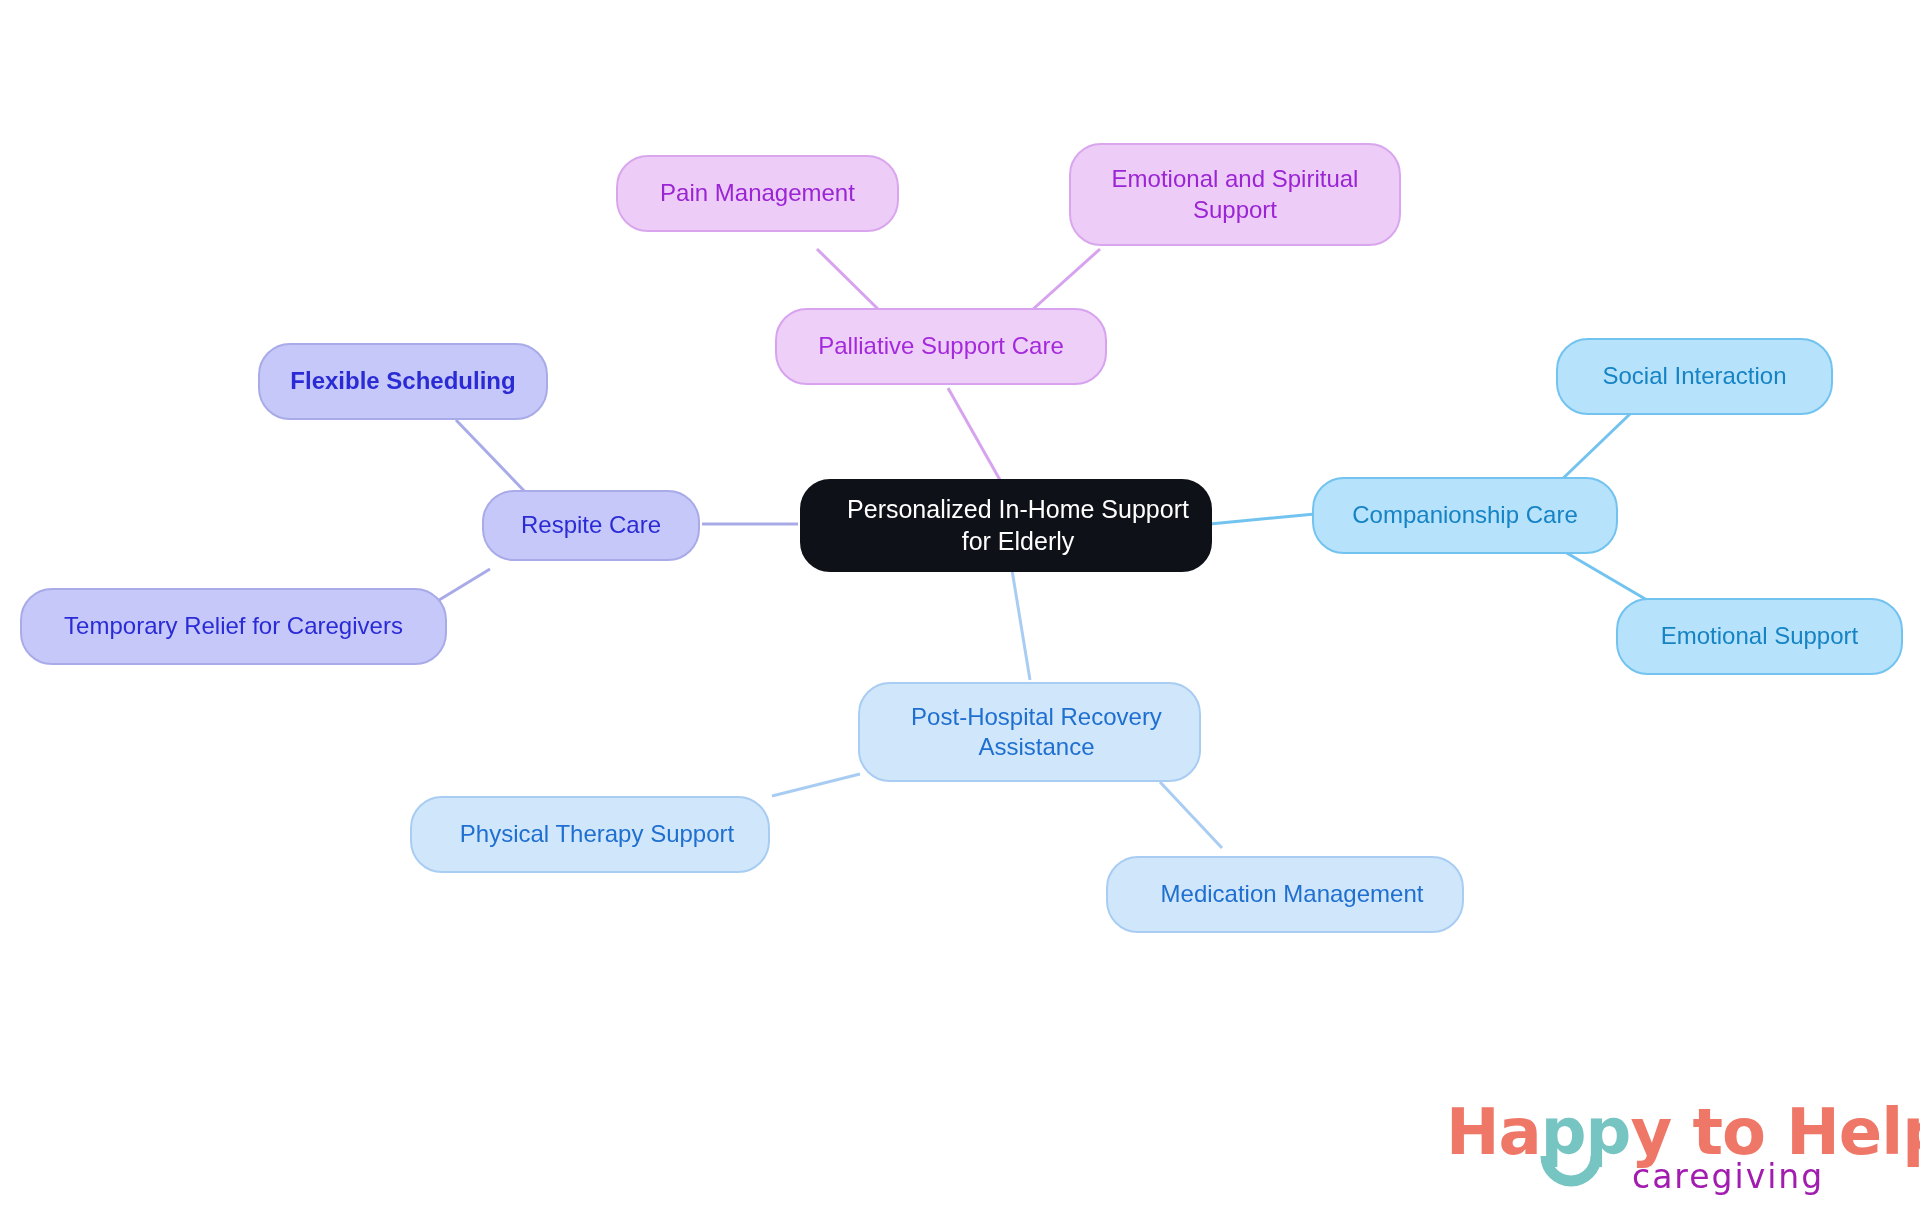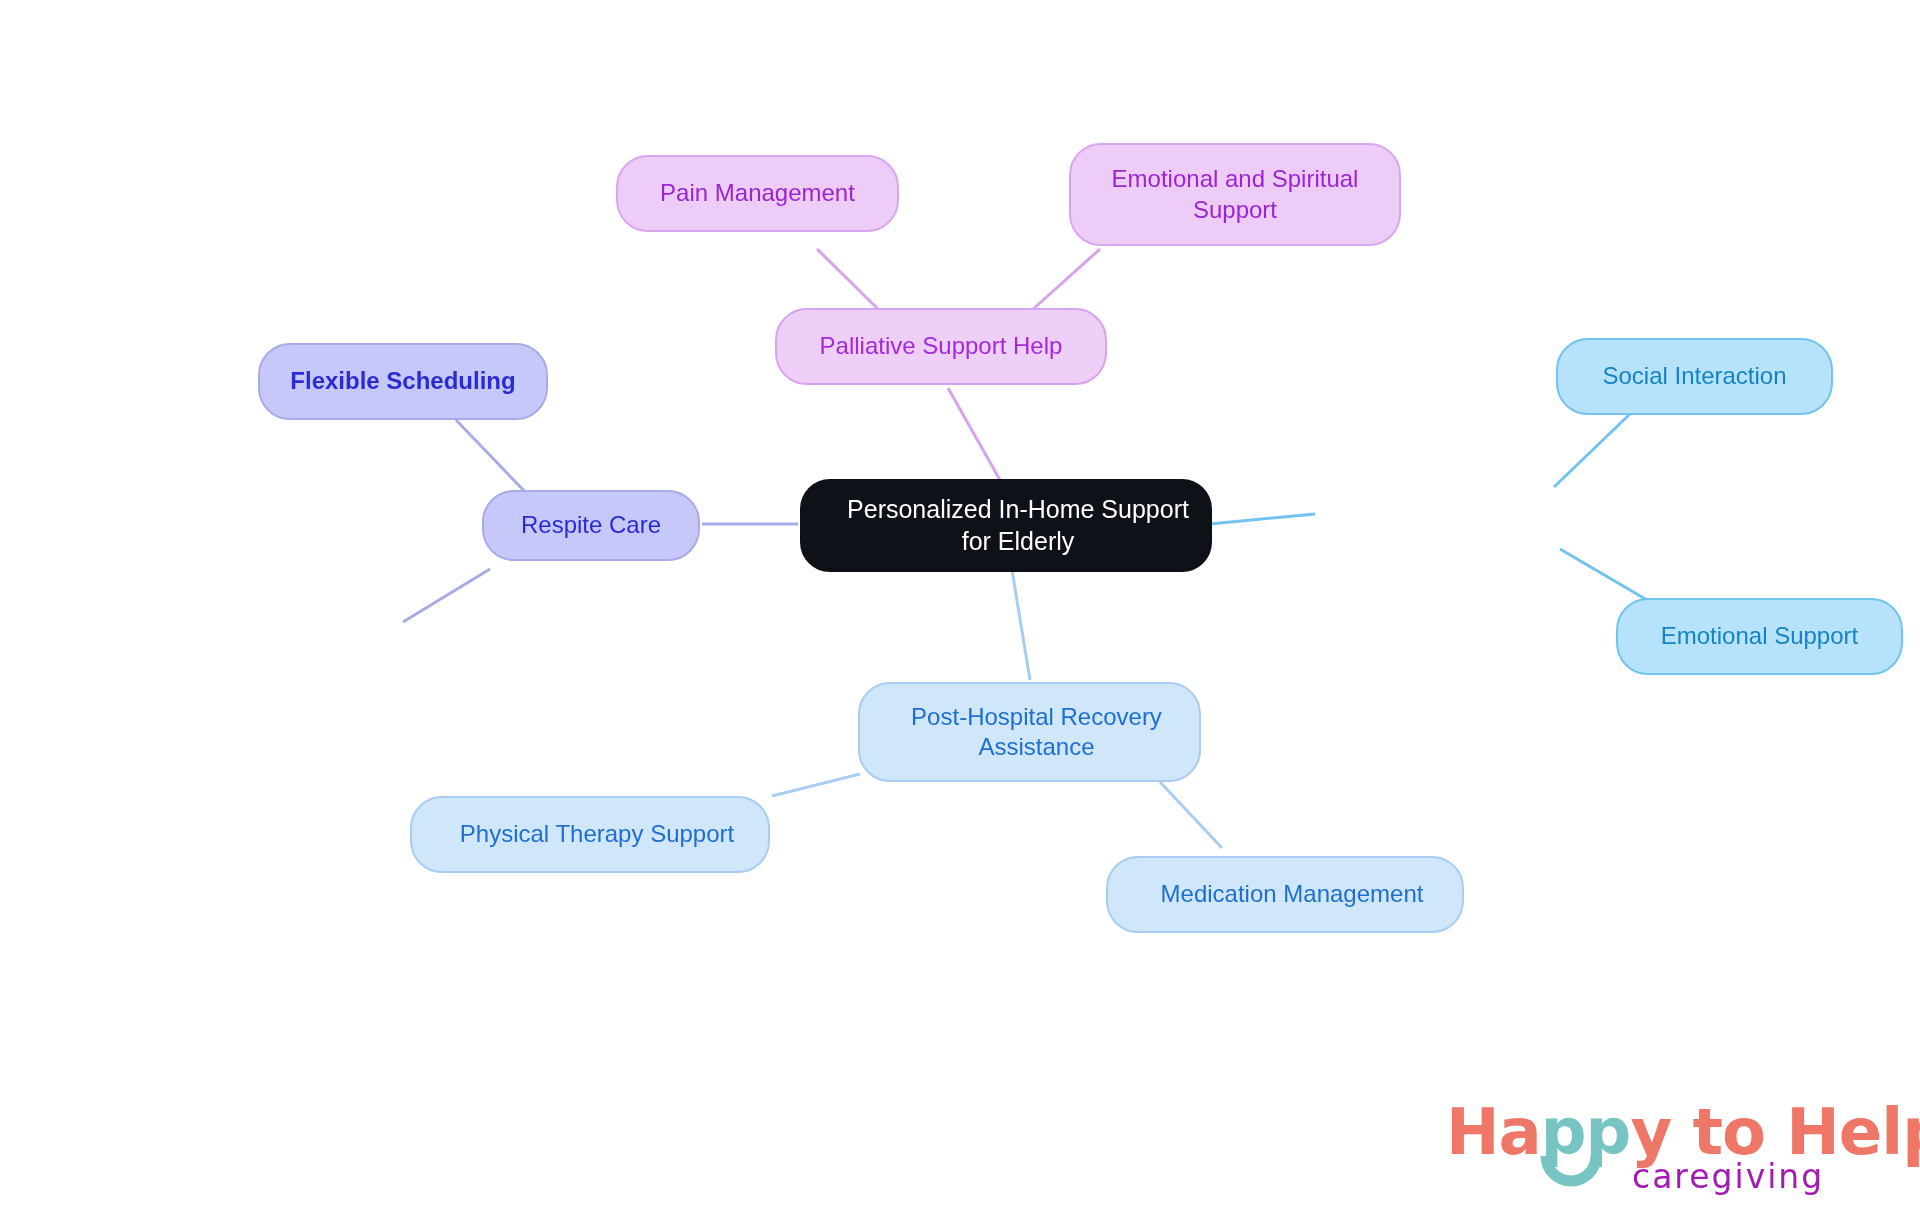--- a/index.html
+++ b/index.html
@@ -139,32 +139,34 @@
     <path d="M 1012 570 L 1030 680" stroke="#a9cdf2" stroke-width="3" fill="none"></path>
 
     <path d="M 860 774 L 772 796" stroke="#a9cdf2" stroke-width="3" fill="none"></path>
 
     <path d="M 1160 782 L 1222 848" stroke="#a9cdf2" stroke-width="3" fill="none"></path>
   </svg>
 
   <div class="node root" style="left:800px; top:479px; width:412px; height:93px;padding-left:38px;">Personalized In-Home Support
 for Elderly</div>
 
-  <div class="node lilac-branch" style="left:775px; top:308px; width:332px; height:77px;">Palliative Support Help</div>
+  <div class="node lilac-branch" style="left:775px; top:308px; width:332px; height:77px;">Palliative Support Care</div>
 
   <div class="node lilac" style="left:616px; top:155px; width:283px; height:77px;">Pain Management</div>
 
   <div class="node lilac" style="left:1069px; top:143px; width:332px; height:103px;">Emotional and Spiritual
 Support</div>
 
   <div class="node periwinkle" style="left:482px; top:490px; width:218px; height:71px;">Respite Care</div>
 
   <div class="node periwinkle" style="left:258px; top:343px; width:290px; height:77px;font-weight:bold;">Flexible Scheduling</div>
 
+  <div class="node periwinkle" style="left:20px; top:588px; width:427px; height:77px;">Temporary Relief for Caregivers</div>
 
+  <div class="node cyan" style="left:1312px; top:477px; width:306px; height:77px;">Companionship Care</div>
 
   <div class="node cyan" style="left:1556px; top:338px; width:277px; height:77px;">Social Interaction</div>
 
   <div class="node cyan" style="left:1616px; top:598px; width:287px; height:77px;">Emotional Support</div>
 
   <div class="node softblue" style="left:858px; top:682px; width:343px; height:100px;">Post-Hospital Recovery
 Assistance</div>
 
   <div class="node softblue" style="left:410px; top:796px; width:360px; height:77px;">Physical Therapy Support</div>
 

